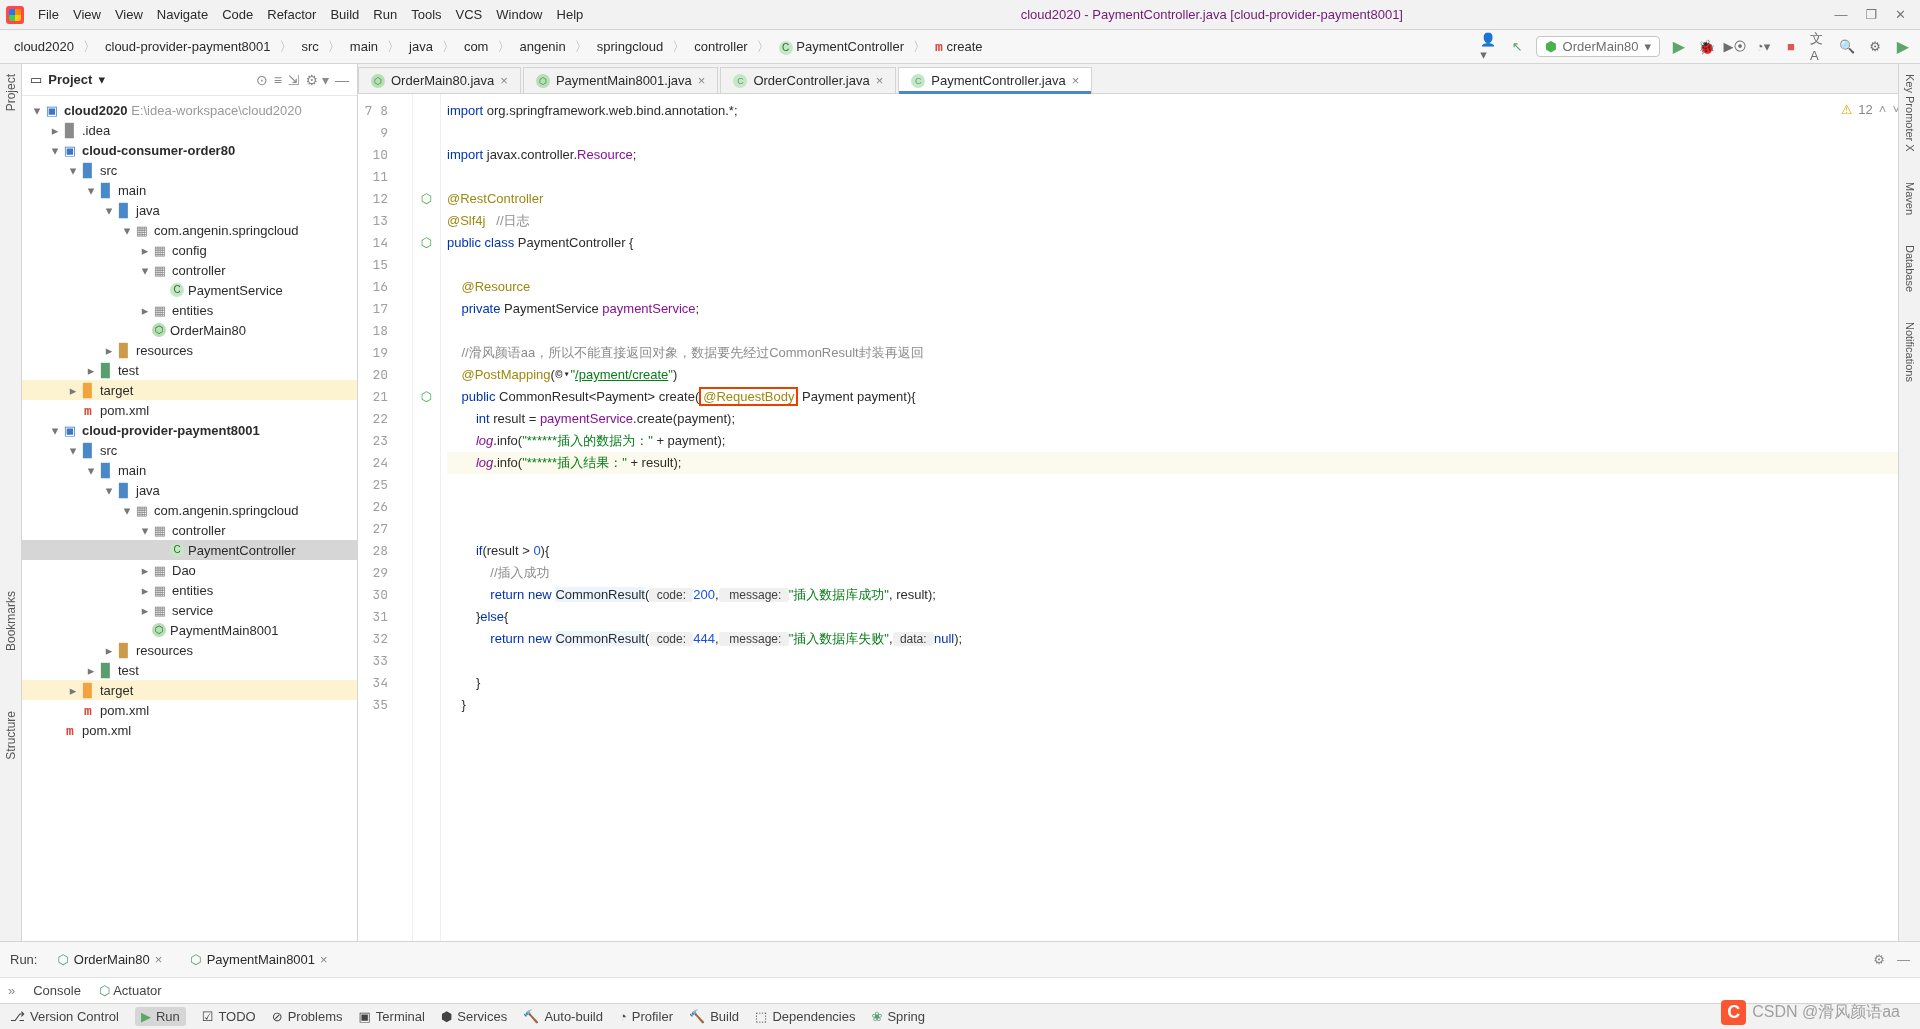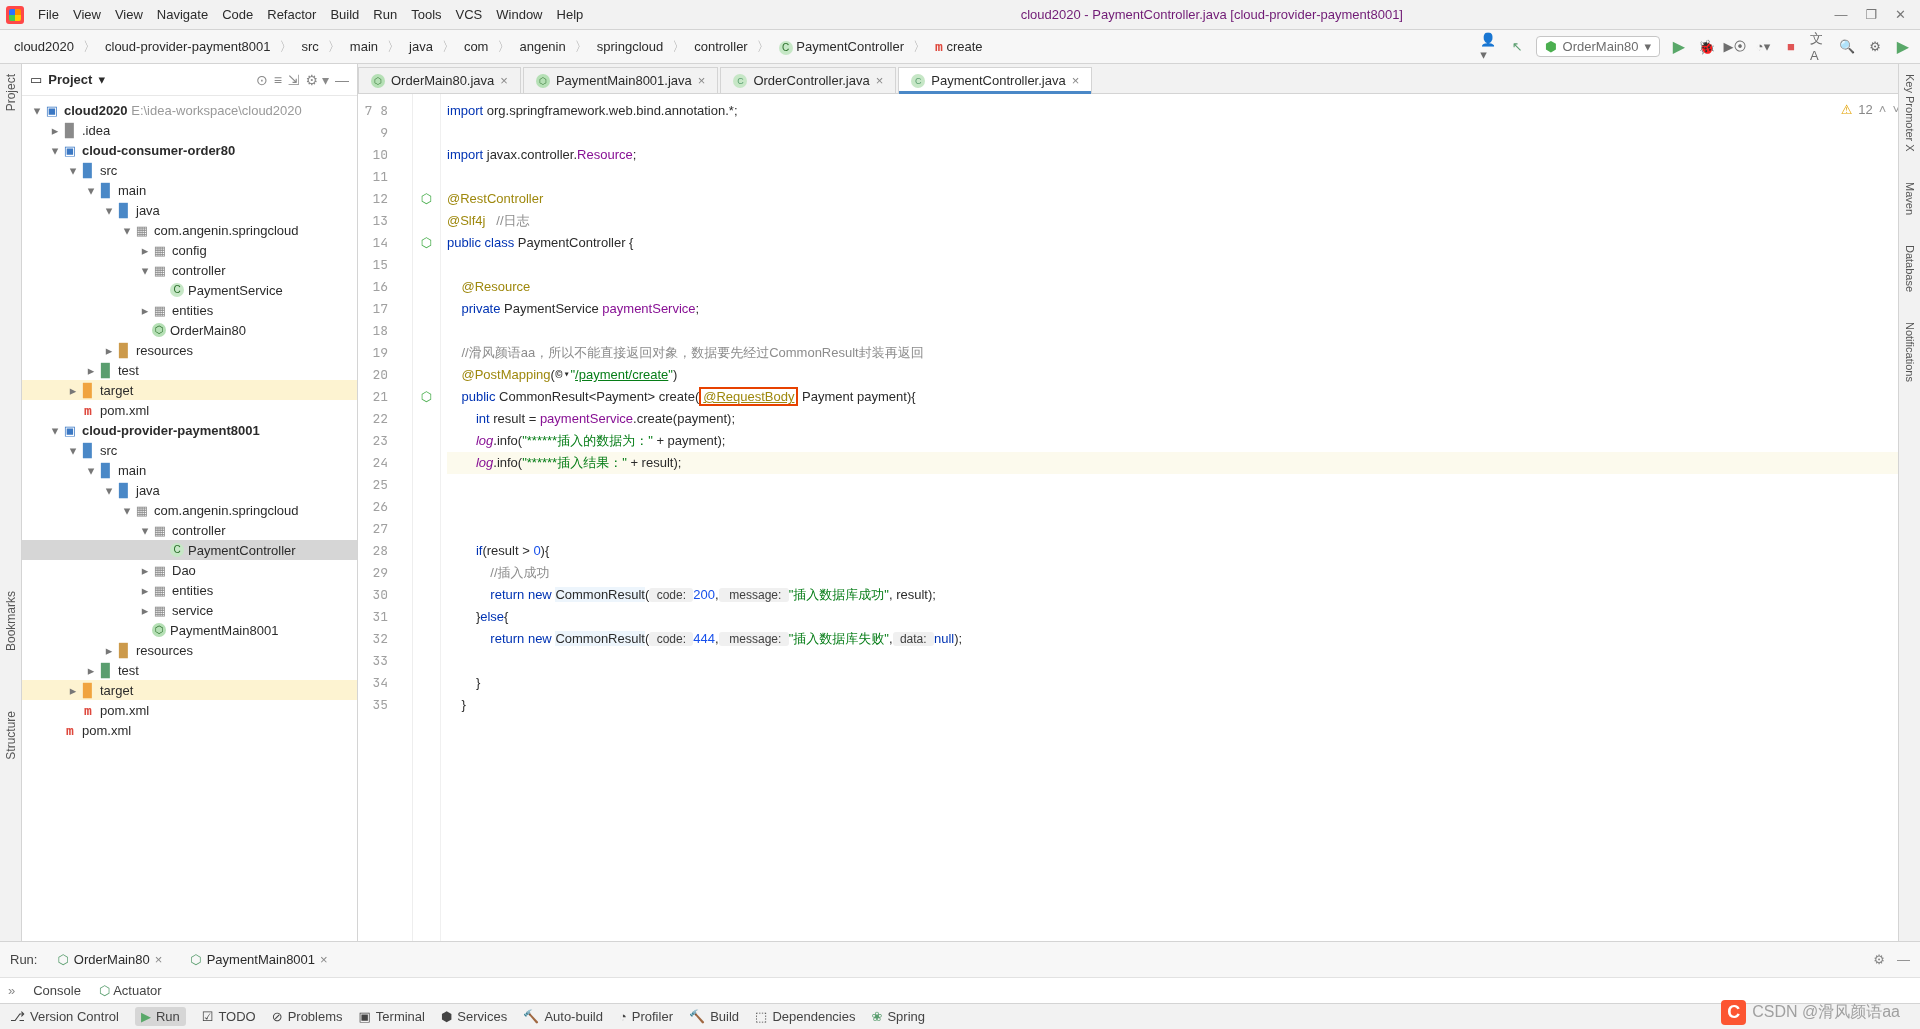--- a/index.html
+++ b/index.html
@@ -63,21 +63,21 @@
 .code .ann{color:#9e880d;}
 .code .str{color:#067d17;}
 .code .cmtch{color:#8c8c8c;}
 .code .url{color:#067d17;text-decoration:underline;}
 .code .fld{color:#871094;}
 .code .fldi{color:#871094;font-style:italic;}
 .code .name{color:#2b2b2b;}
 .code .num{color:#1750eb;}
 .code .hint{color:#404040;background:#f0f0f0;padding:0 4px;border-radius:3px;font-size:12px;}
 .code .clz{color:#2b2b2b;background:#edf5fc;}
-.code .rbox{border:2px solid #e74100;padding:0 2px;text-decoration:underline;}
+.code .rbox{border:2px solid #e74100;padding:0 2px;}
 .line-hl{background:#fcfaed;display:block;width:100%;}
 .warn-top{position:absolute;top:6px;right:14px;display:flex;align-items:center;gap:6px;color:#888;font-size:12px;background:#fff;padding:2px 6px;border-radius:4px;}
 .warn-top .wy{color:#e2a100;}
 .warn-top .arr{color:#999;}
 .ed-scrolltrack{position:absolute;right:0;top:0;bottom:0;width:14px;background:#f7f7f7;border-left:1px solid #eee;}
 .ed-scrolltrack .mark{position:absolute;left:2px;right:2px;height:3px;background:#e2ba00;}
 .runbar{height:36px;border-top:1px solid #d4d4d4;background:#f7f7f7;display:flex;align-items:center;padding:0 10px;gap:12px;}
 .runbar .rtitle{color:#444;}
 .runtab{display:flex;align-items:center;gap:5px;padding:3px 8px;border-radius:4px;cursor:pointer;}
 .runtab .cx{color:#888;}

